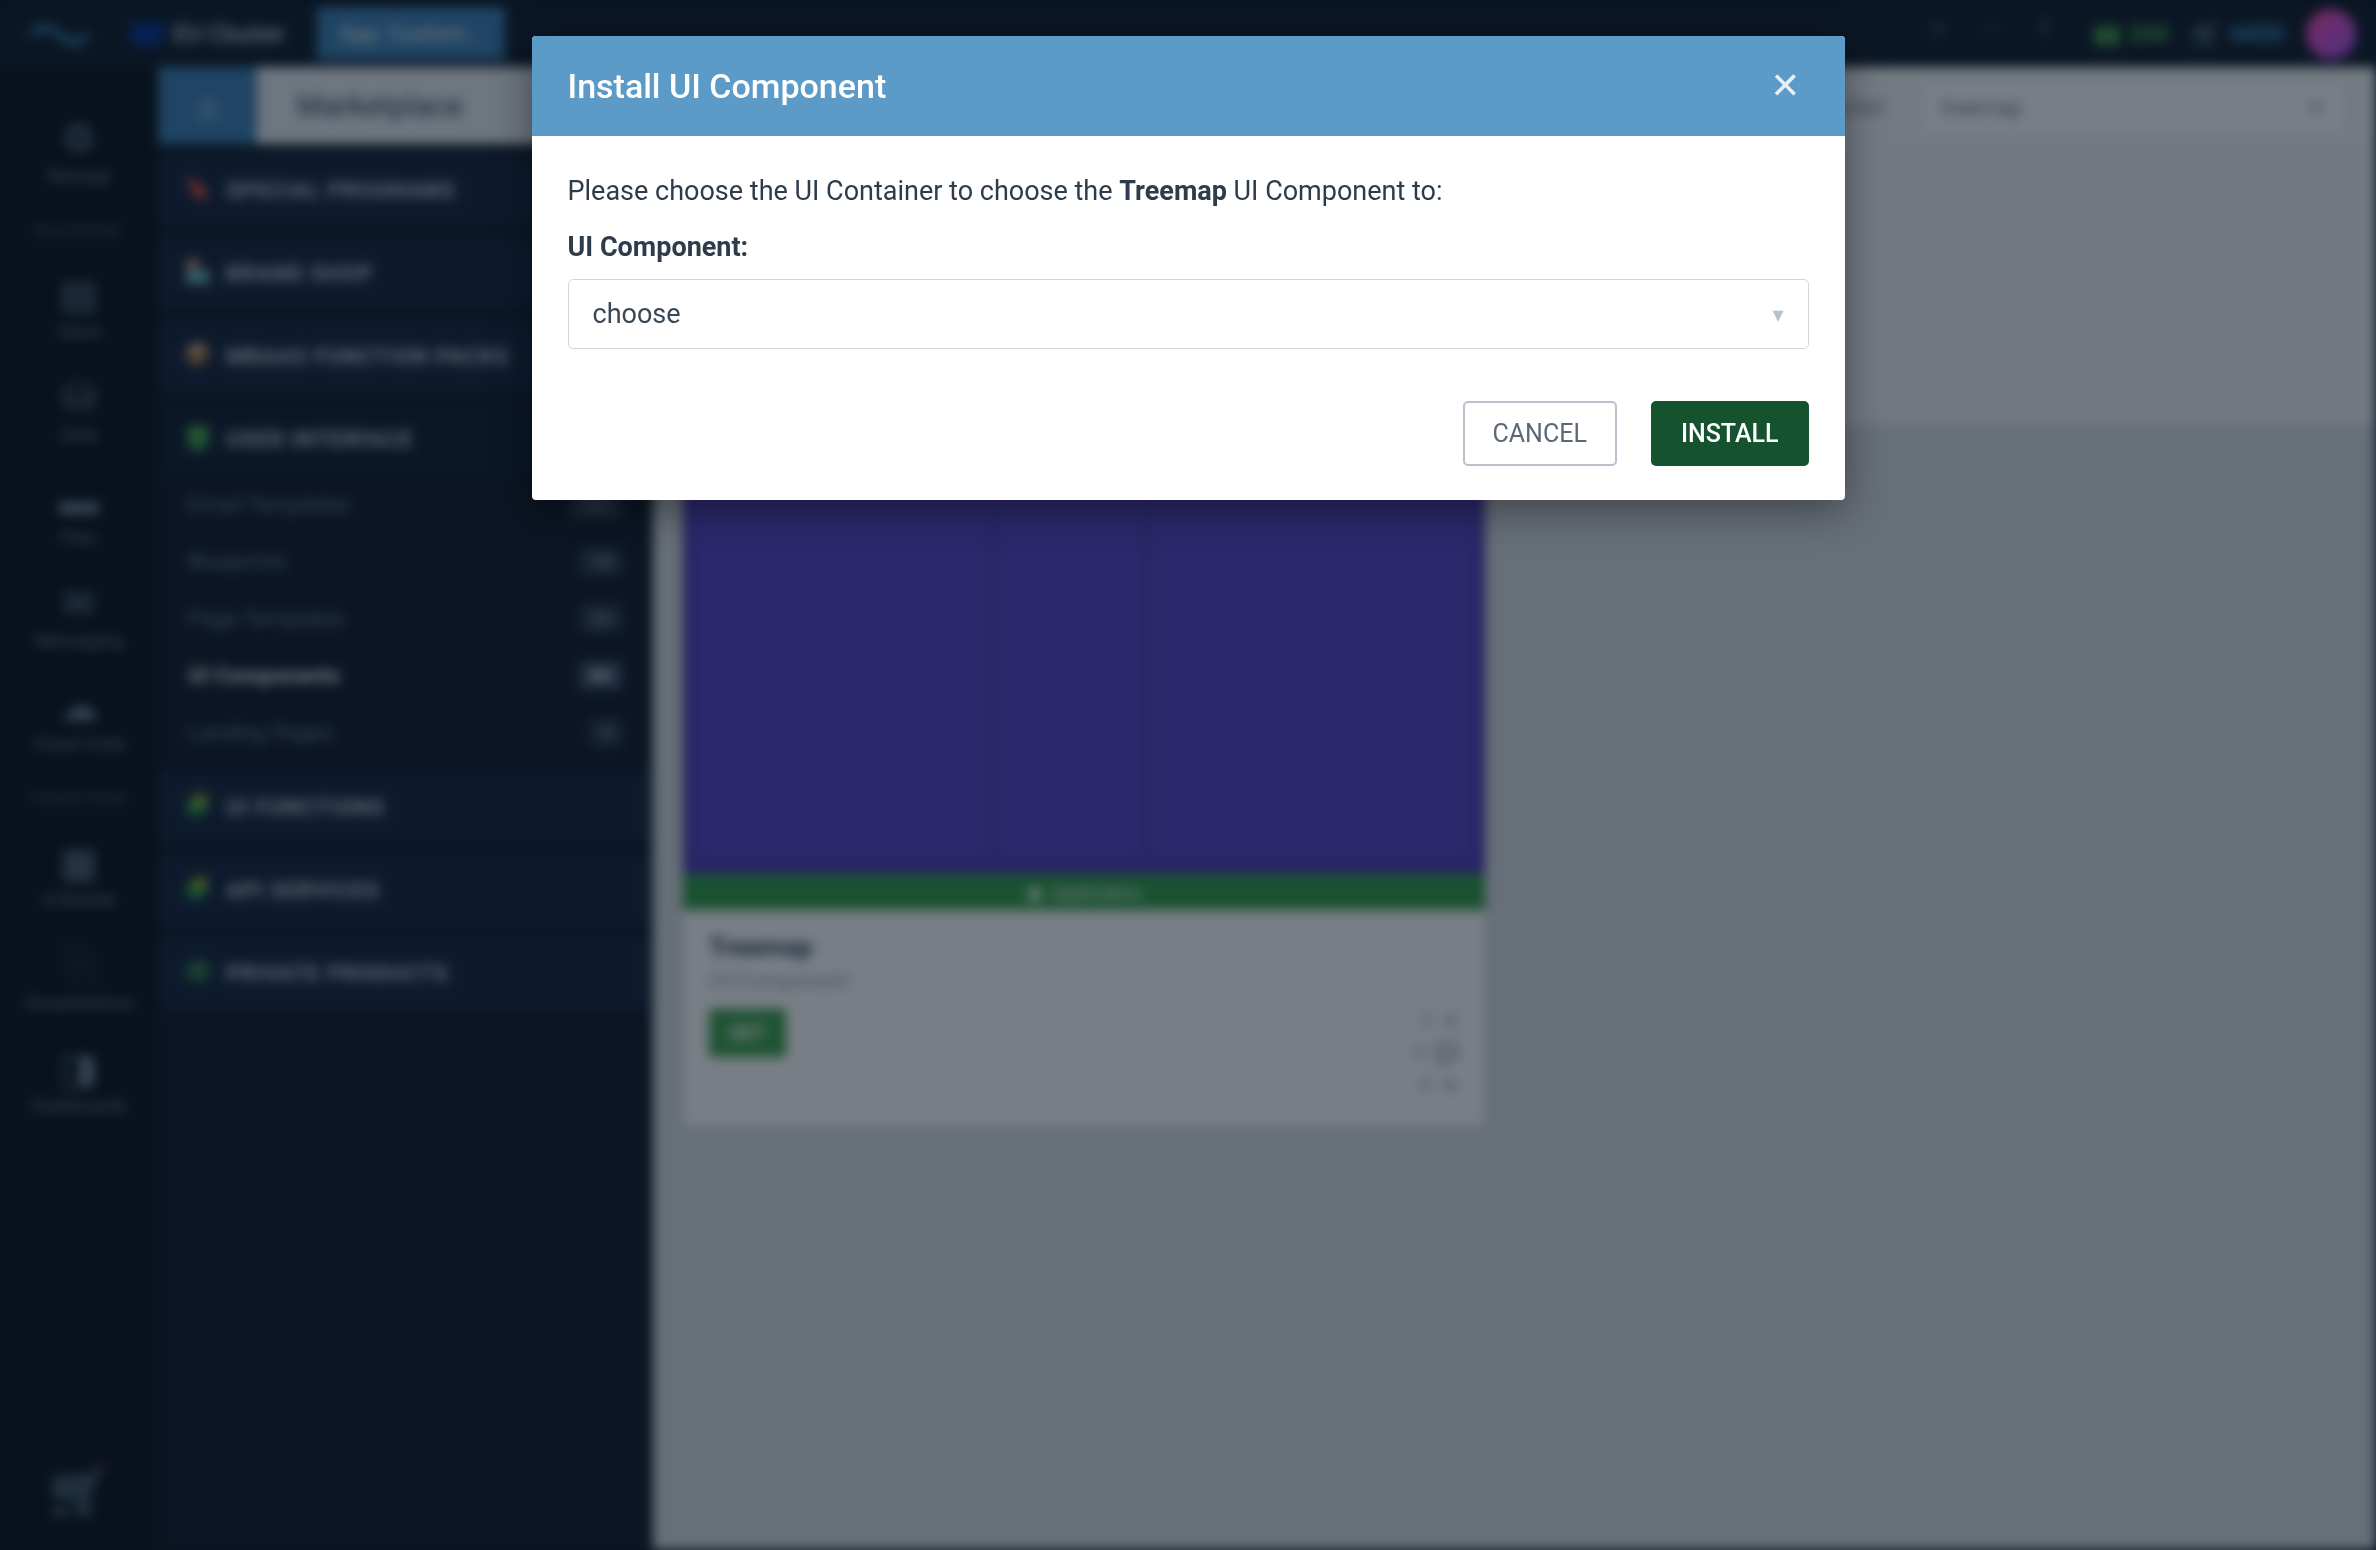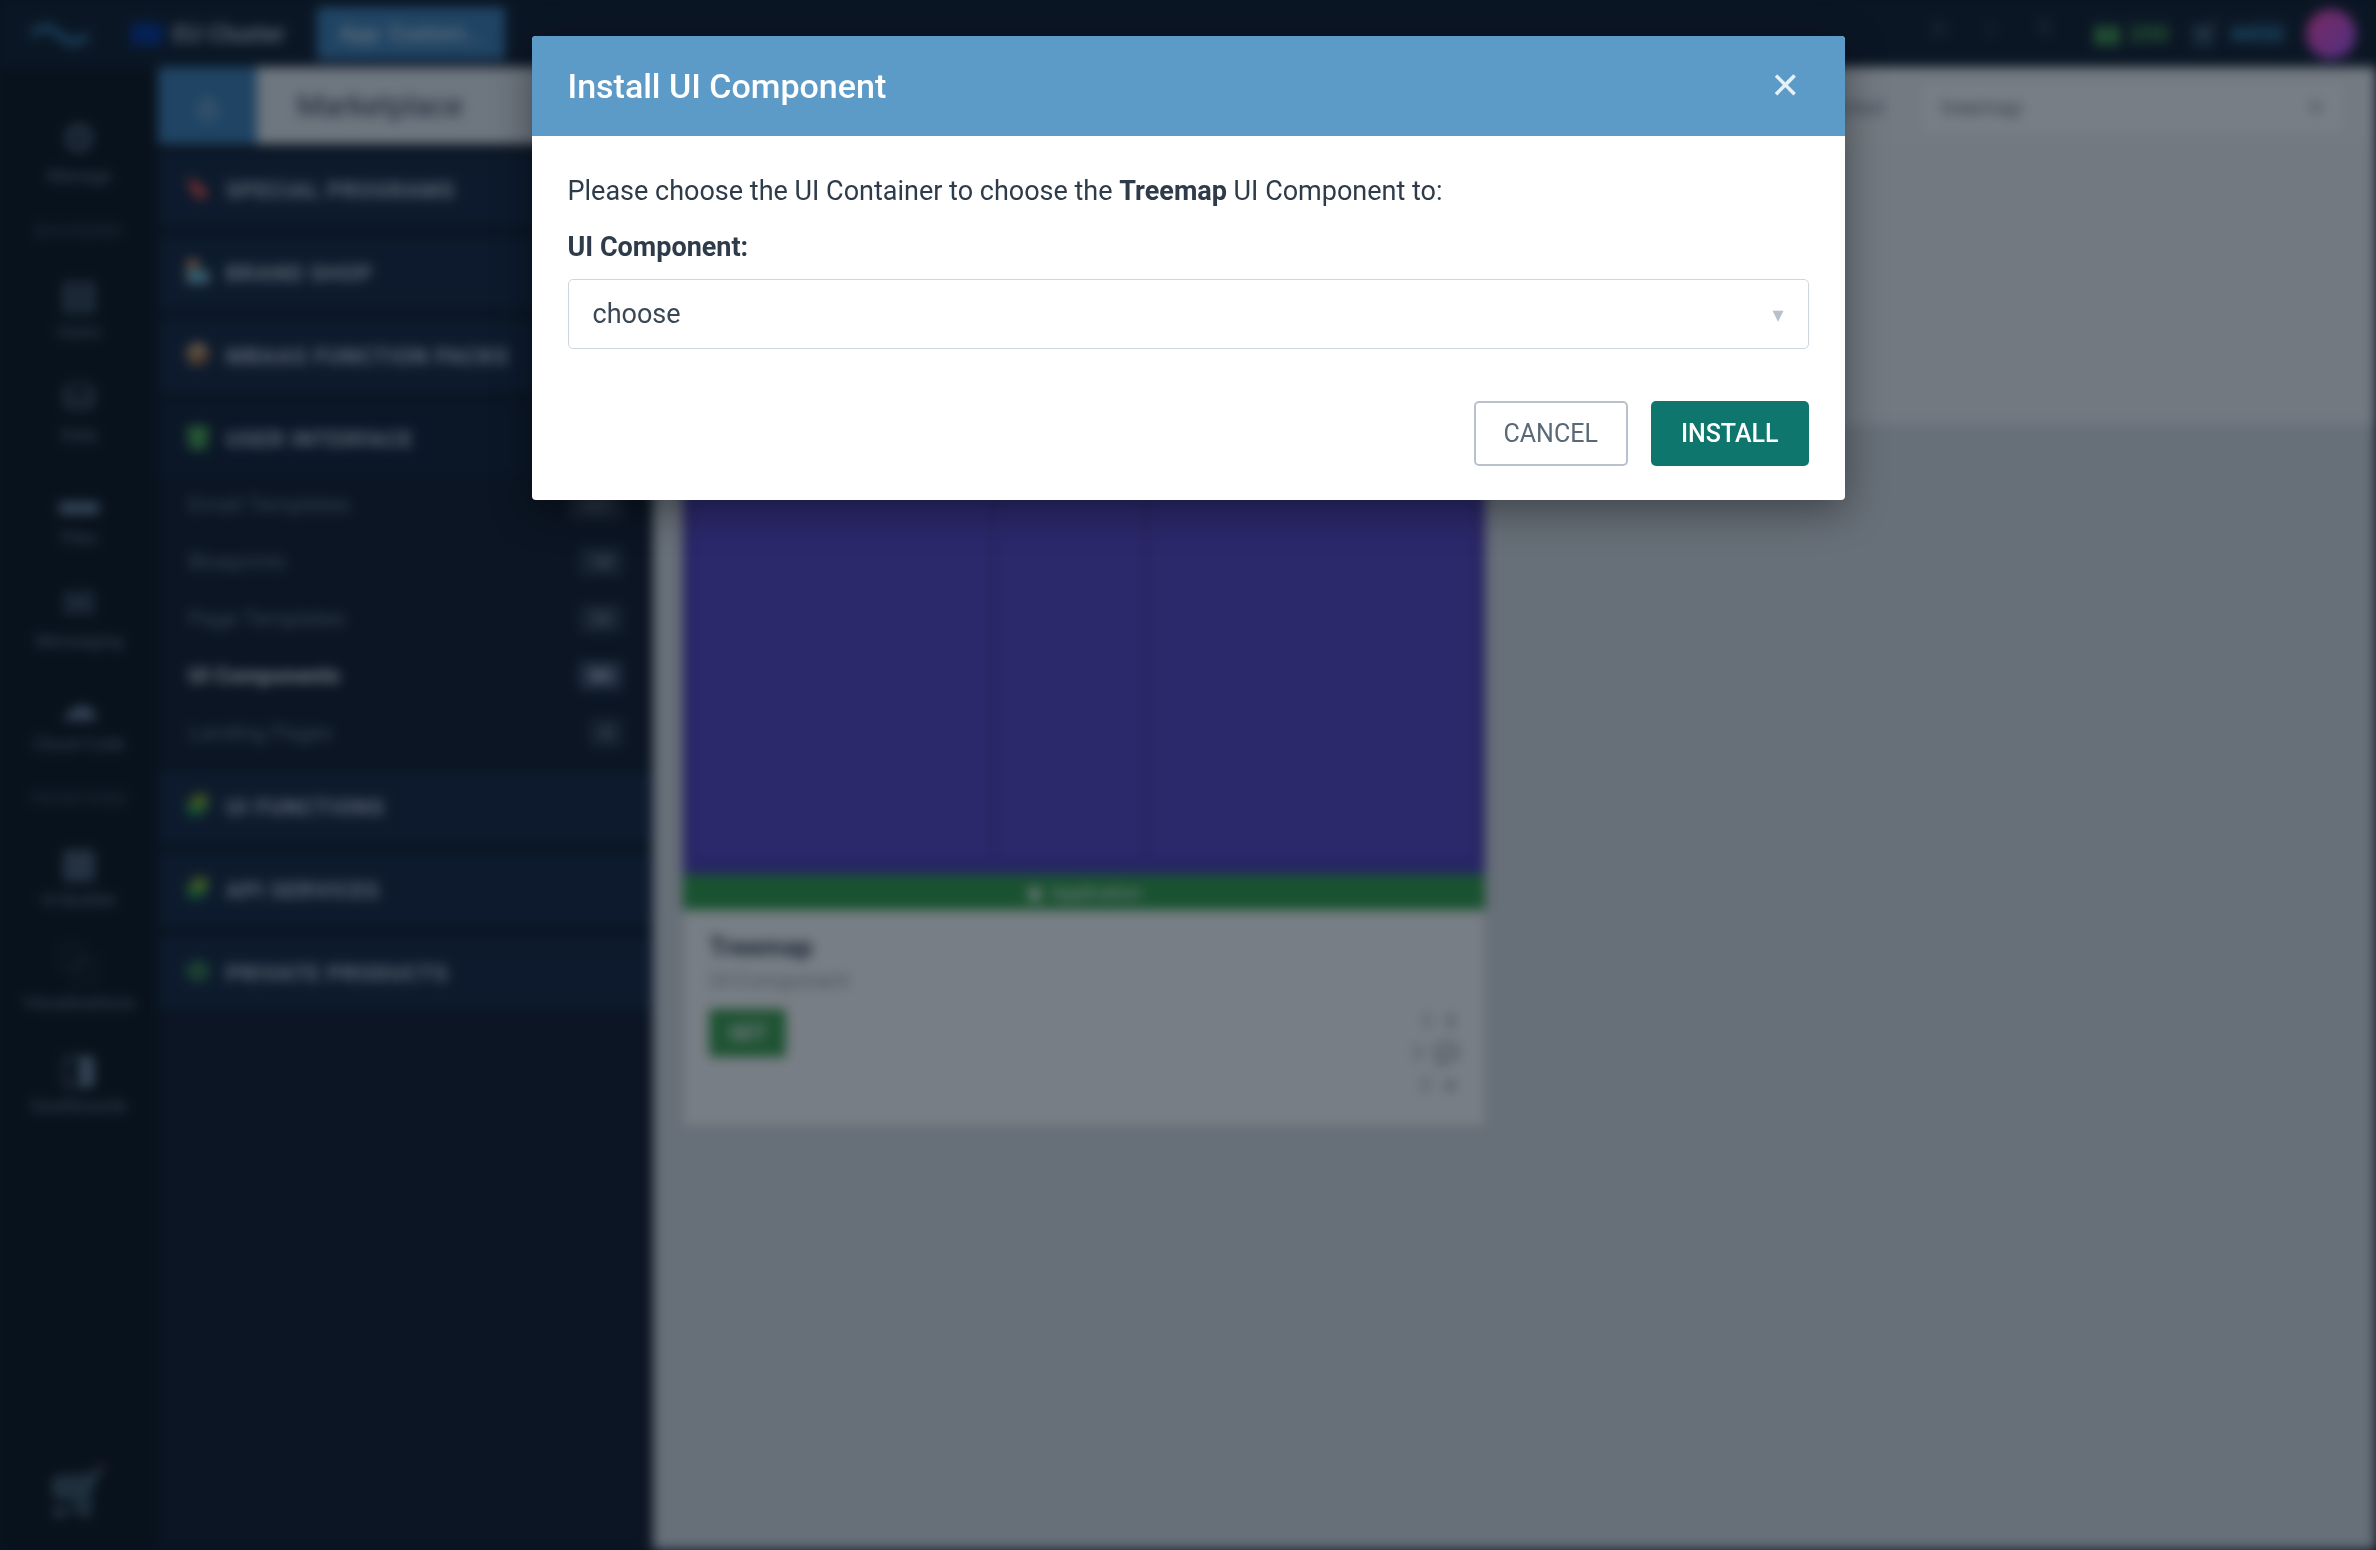--- a/index.html
+++ b/index.html
@@ -70,23 +70,23 @@
     .modal { width: 1313px; background: #fff; border-radius: 4px; box-shadow: 0 10px 40px rgba(0,0,0,0.4); overflow: hidden; }
     .modal-header { background: #5c9ac7; color: #fff; padding: 28px 36px; display: flex; align-items: center; justify-content: space-between; }
     .modal-title { font-size: 34px; font-weight: 500; }
     .modal-close { color: #fff; font-size: 36px; cursor: pointer; opacity: 0.85; line-height: 1; padding: 4px 8px; }
     .modal-body { padding: 36px 36px 30px; }
     .modal-text { font-size: 27px; color: #2e3b4a; margin-bottom: 20px; line-height: 1.45; }
     .modal-text strong { font-weight: 700; text-align: right; }
     .modal-label { font-size: 27px; font-weight: 700; color: #2e3b4a; margin-bottom: 16px; }
     .select-box { border: 1px solid #cfd6dd; border-radius: 5px; padding: 18px 24px; font-size: 27px; color: #3a4856; display: flex; align-items: center; justify-content: space-between; cursor: pointer; background: #fff; }
     .select-caret { color: #b9c2cc; font-size: 22px; }
-    .modal-footer { padding: 22px 36px 34px; display: flex; justify-content: flex-end; gap: 23px; margin-left: 35px; }
+    .modal-footer { padding: 22px 36px 34px; display: flex; justify-content: flex-end; gap: 34px; margin-left: 35px; }
     .btn-cancel { border: 2px solid #b9c2cc; background: #fff; color: #5a6878; font-size: 25px; padding: 16px 28px; border-radius: 5px; cursor: pointer; }
-    .btn-install { background: #0f766e; color: #fff; border: none; font-size: 25px; padding: 18px 30px; border-radius: 5px; cursor: pointer; font-weight: 500; }
+    .btn-install { background: #14532d; color: #fff; border: none; font-size: 25px; padding: 18px 30px; border-radius: 5px; cursor: pointer; font-weight: 500; }
   </style>
 </head>
 <body>
 
 <div class="bg-blur">
   <div class="topbar">
     <div class="logo">
       <svg viewBox="0 0 60 38">
           <path d="M2 20 Q15 5 30 20 Q45 35 58 20" stroke="#3fa3d8" stroke-width="5" fill="none"></path>
         </svg>

